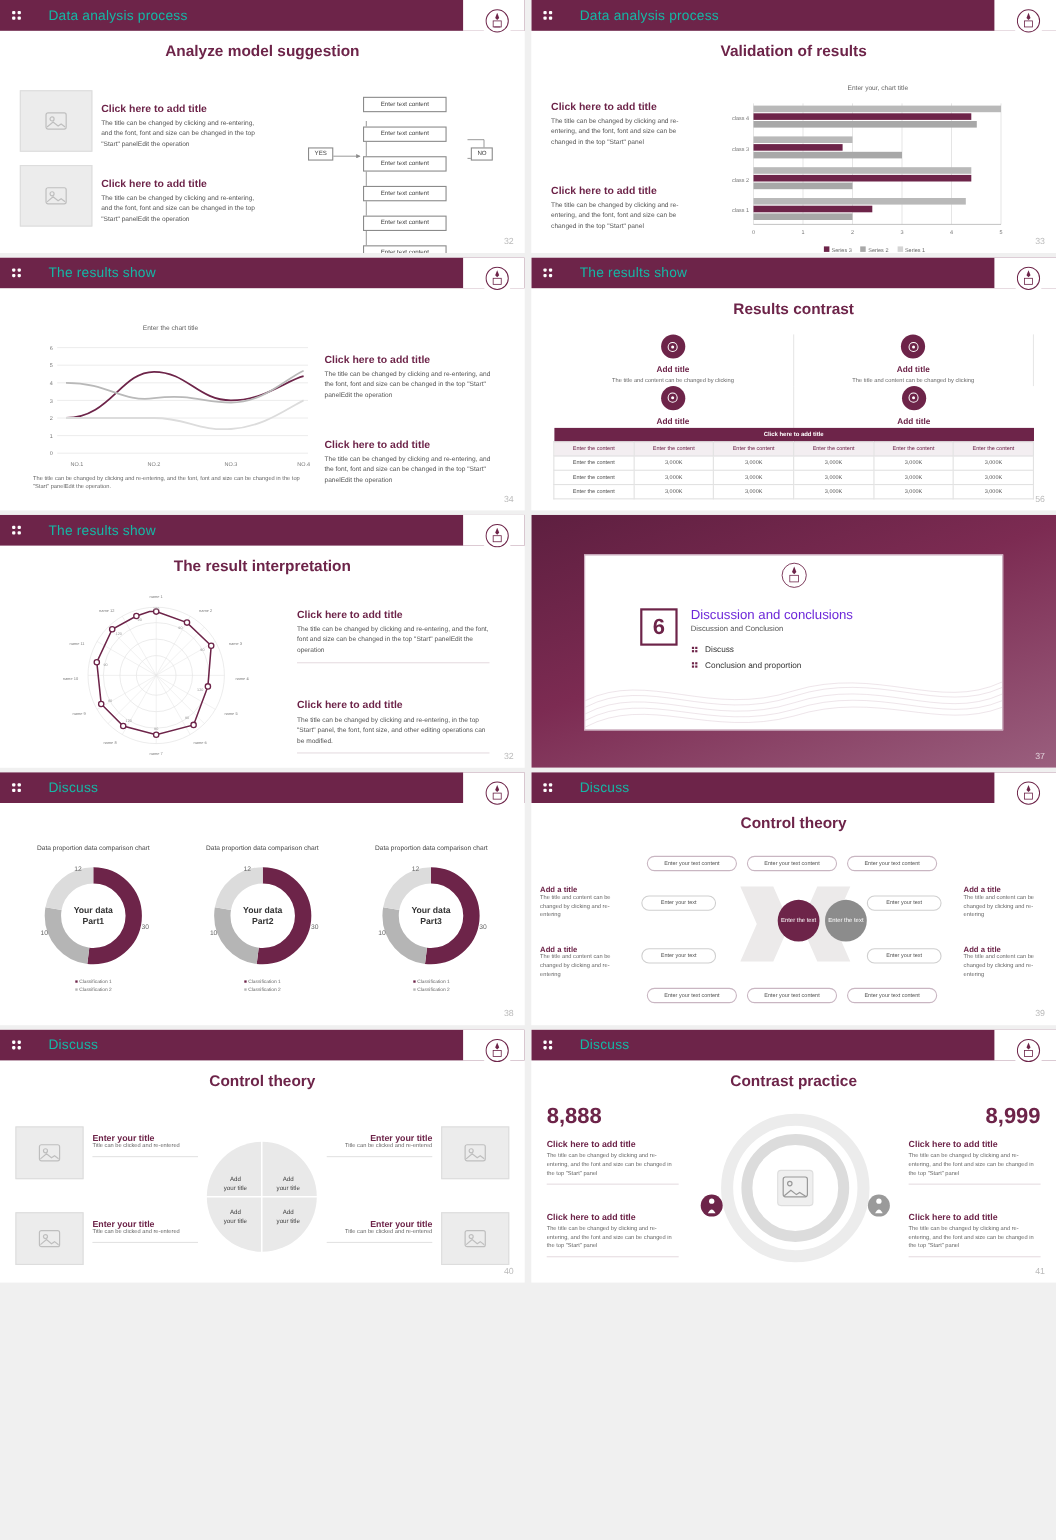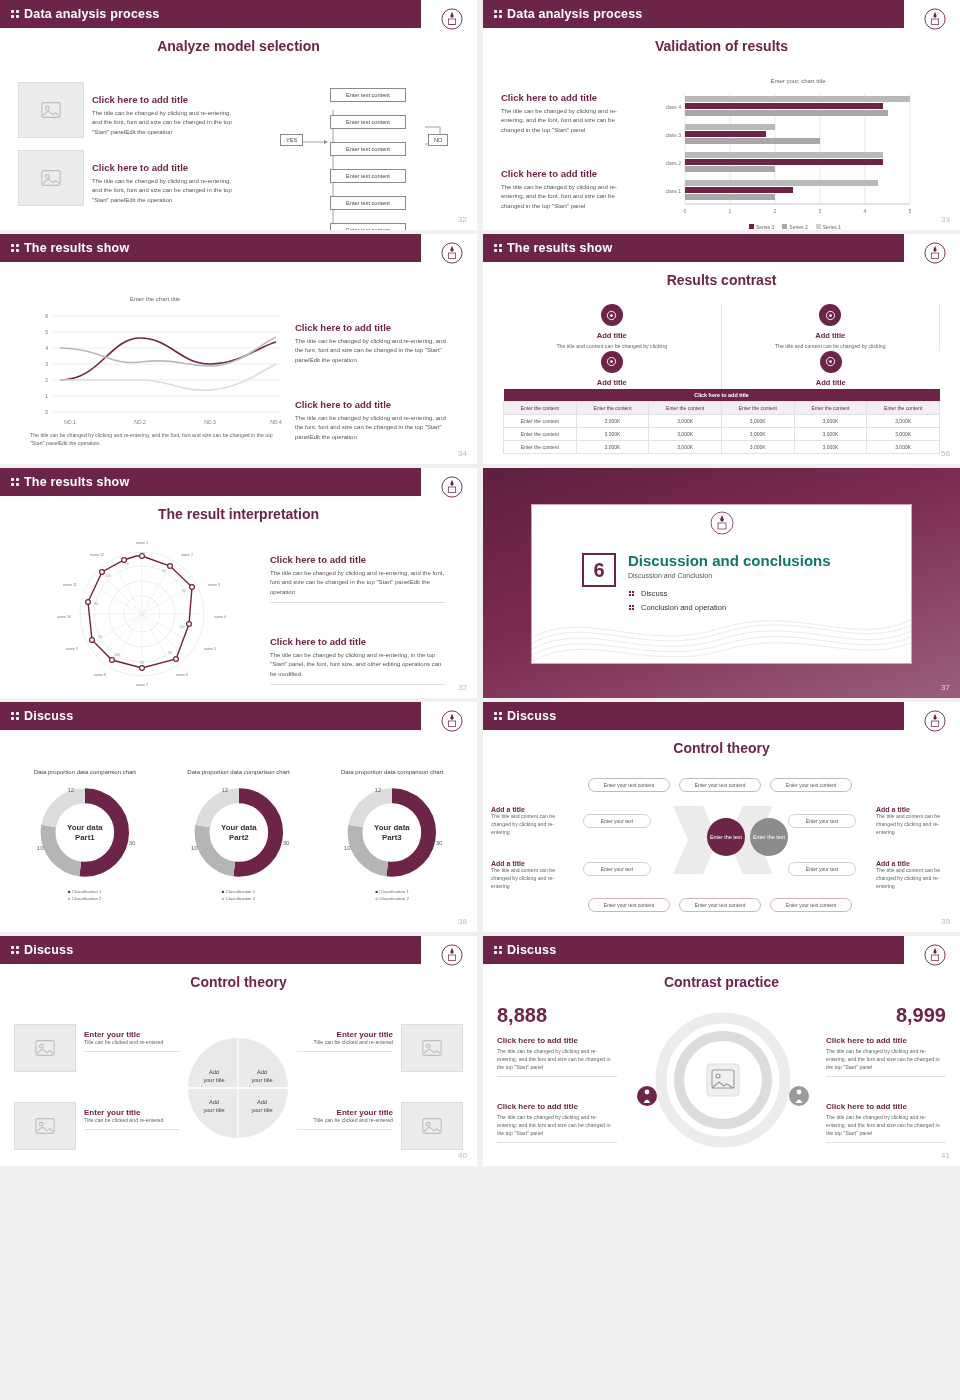--- a/index.html
+++ b/index.html
@@ -7,21 +7,21 @@
   body { width:960px; height:1400px; font-family:"Liberation Sans", sans-serif; }
 
   .grid { display:grid; grid-template-columns:1fr 1fr; grid-template-rows:repeat(6, 1fr); width:960px; height:1400px; gap:4px 6px; background:#f0f0f0; }
 
   .slide { position:relative; background:#ffffff; overflow:hidden; }
 
   
   .hdr { position:absolute; top:0; left:0; right:0; height:28px; background:#6d2449; display:flex; align-items:center; }
   .hdr .dots { width:14px; margin-left:10px; display:flex; flex-wrap:wrap; align-content:center; }
   .hdr .dots i { width:3px; height:3px; background:#fff; margin:1px; display:block; border-radius:1px; }
-  .hdr .t { color:#ffffff; font-size:12.5px; font-weight:bold; letter-spacing:.2px; }
+  .hdr .t { color:#14b8a6; font-size:12.5px; font-weight:normal; letter-spacing:.2px;margin-left:20px; }
   .hdr-accent { position:absolute; top:0; right:0; width:56px; height:28px; background:#fff; }
   .crest { position:absolute; top:4px; right:10px; width:30px; height:30px; border-radius:50%; background:#fff; display:flex; align-items:center; justify-content:center; }
   .crest svg { width:22px; height:22px; }
 
   .ttl { position:absolute; top:38px; left:0; right:0; text-align:center; color:#6d2449; font-weight:bold; font-size:14px; }
   .pg { position:absolute; right:10px; bottom:6px; color:#bbb; font-size:8px; }
 
   
   .cta { color:#6d2449; font-weight:bold; font-size:9.5px; }
   .body { color:#555; font-size:6px; line-height:1.55; }
@@ -45,21 +45,21 @@
   table.res td { border:1px solid #e2e2e2; padding:3px 2px; text-align:center; }
   table.res tr.sub td { background:#f3eef1; color:#6d2449; font-size:5px; }
 
   .circ-ic { width:22px; height:22px; border-radius:50%; background:#6d2449; display:flex; align-items:center; justify-content:center; margin:0 auto; }
   .circ-ic svg { width:11px; height:11px; fill:#fff; }
 
   
   .sec { position:absolute; inset:0; background:linear-gradient(160deg,#5e1f40 0%, #7c2b52 45%, #9a5f7e 100%); }
   .sec-card { position:absolute; left:48px; right:48px; top:36px; bottom:34px; background:#fff; border:1px solid #c9a8bb; overflow:hidden; }
   .sec-num { width:34px; height:34px; border:2px solid #6d2449; color:#6d2449; font-size:20px; font-weight:bold; display:flex; align-items:center; justify-content:center; }
-  .sec-h { color:#0f766e; font-size:15px; font-weight:bold; line-height:1.05; }
+  .sec-h { color:#6d28d9; font-size:12px; font-weight:normal; line-height:1.05; }
   .sec-sub { color:#555; font-size:7px; margin-top:3px; }
   .bullet { display:flex; align-items:center; gap:5px; font-size:7.5px; color:#333; margin-top:5px; }
   .bullet .d { width:8px; display:flex; flex-wrap:wrap; }
   .bullet .d i { width:2px; height:2px; background:#6d2449; margin:.5px; display:block; }
 
   
   .dn-title { font-size:6px; color:#444; text-align:center; line-height:1.4; }
   .dn-lgd { font-size:4.4px; color:#666; text-align:center; line-height:1.5; }
 
   
@@ -87,21 +87,21 @@
     </div>
     <div class="hdr-accent"></div>
     <div class="crest">
       <svg viewBox="0 0 24 24">
           <circle cx="12" cy="12" r="11" fill="none" stroke="#6d2449" stroke-width="1"></circle>
           <path d="M12 4 L14 9 L12 11 L10 9 Z" fill="#6d2449"></path>
           <rect x="8" y="12" width="8" height="6" fill="none" stroke="#6d2449" stroke-width=".8"></rect>
           <path d="M9 18 h6" stroke="#6d2449" stroke-width=".8"></path>
         </svg>
     </div>
-    <div class="ttl">Analyze model selection</div>
+    <div class="ttl">Analyze model suggestion</div>
 
     <div style="position:absolute;left:18px;top:82px;width:66px;height:56px;" class="imgph">
       <svg viewBox="0 0 24 24" fill="none" stroke="#888" stroke-width="1.2">
           <rect x="2" y="4" width="20" height="16" rx="2"></rect>
           <circle cx="8" cy="10" r="2"></circle>
           <path d="M3 18l6-5 5 4 3-2 4 3"></path>
         </svg>
     </div>
     <div style="position:absolute;left:92px;top:94px;width:150px;">
       <div class="cta">Click here to add title</div>
@@ -528,21 +528,21 @@
               </span>
             <span>Discuss</span>
           </div>
           <div class="bullet">
             <span class="d">
                 <i></i>
                 <i></i>
                 <i></i>
                 <i></i>
               </span>
-            <span>Conclusion and operation</span>
+            <span>Conclusion and proportion</span>
           </div>
         </div>
       </div>
     </div>
     <div class="pg" style="color:#e0cfd9;padding-left:16px;">37</div>
   </div>
 
   <div class="slide">
     <div class="hdr">
       <span class="dots">

